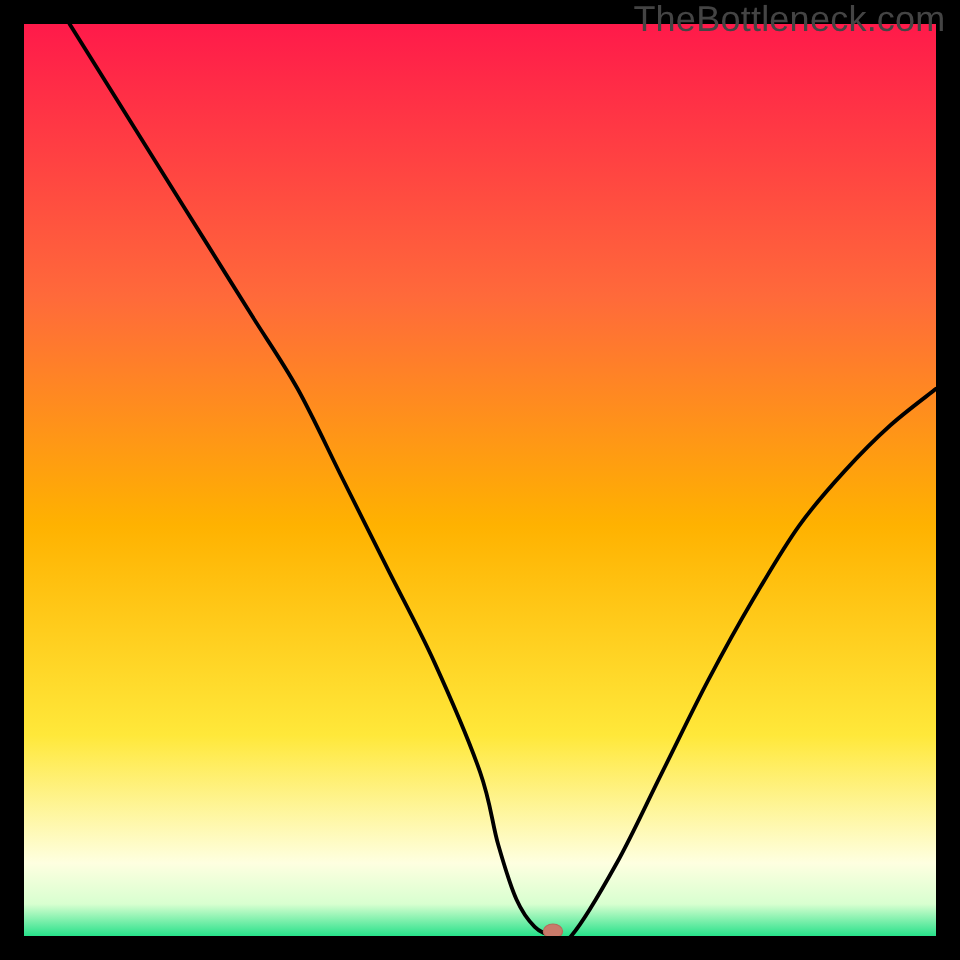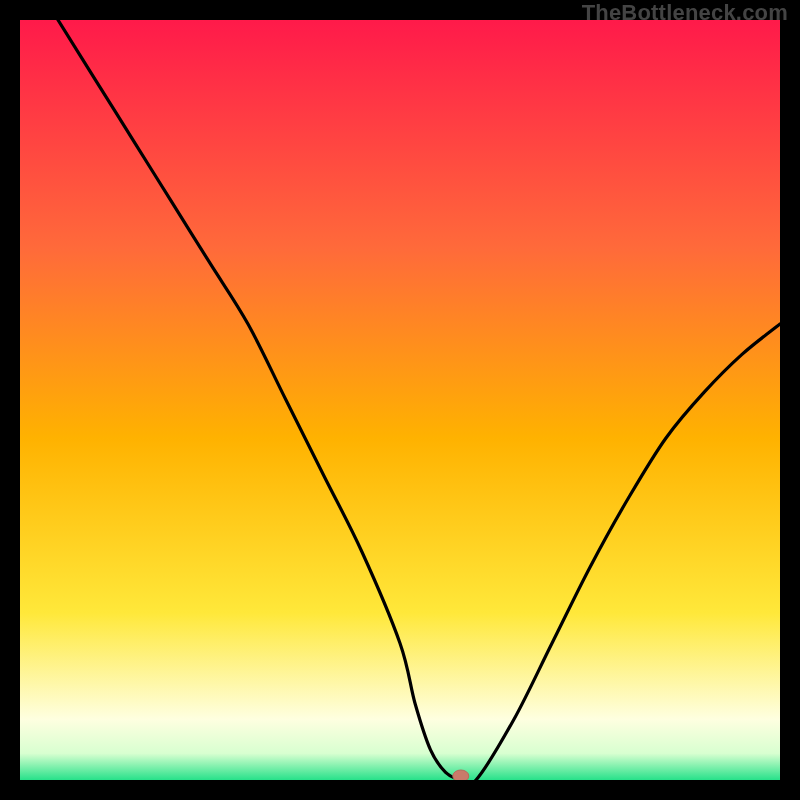--- a/index.html
+++ b/index.html
@@ -15,22 +15,22 @@
     position: relative;
     width: 800px;
     height: 800px;
     background: #000;
   }
   .watermark {
     position: absolute;
     top: 0;
     right: 12px;
     color: #444;
-    font-size: 22px;
-    font-weight: 700;
+    font-size: 30px;
+    font-weight: 400;
     letter-spacing: 0.2px;
     z-index: 20;
     user-select: none;
   }
   .plot-area {
     position: absolute;
     left: 20px;
     top: 20px;
     width: 760px;
     height: 760px;

